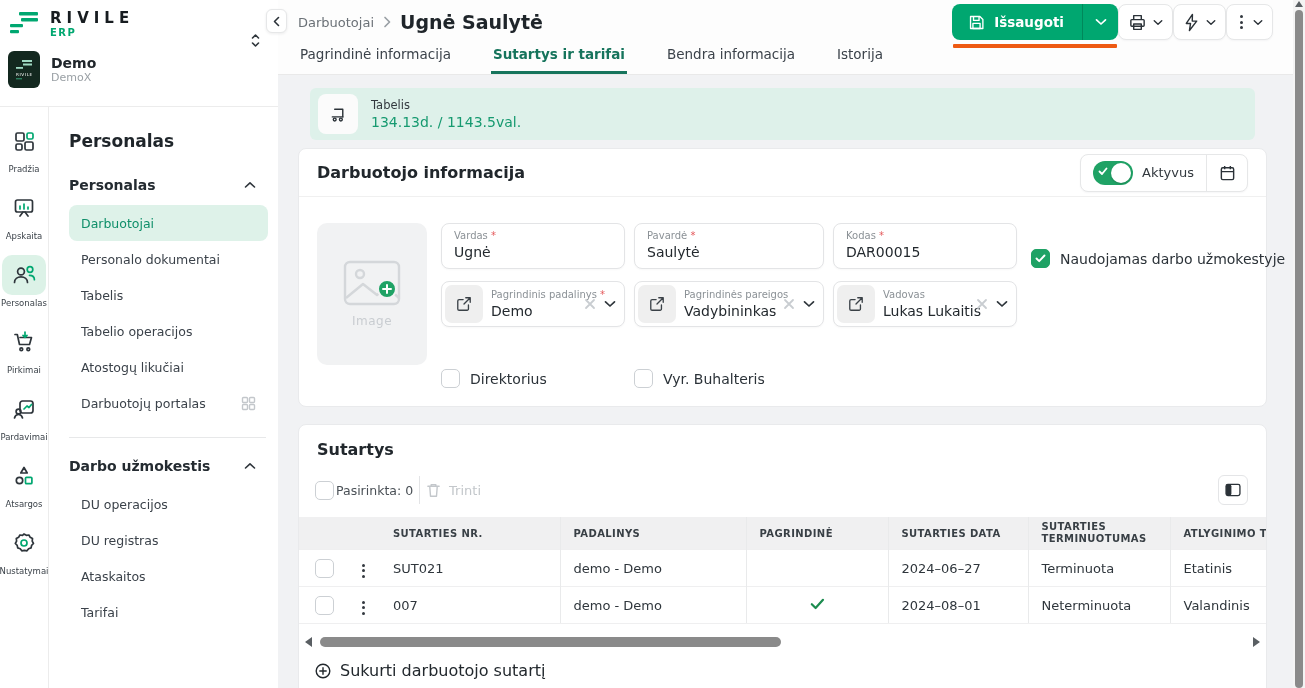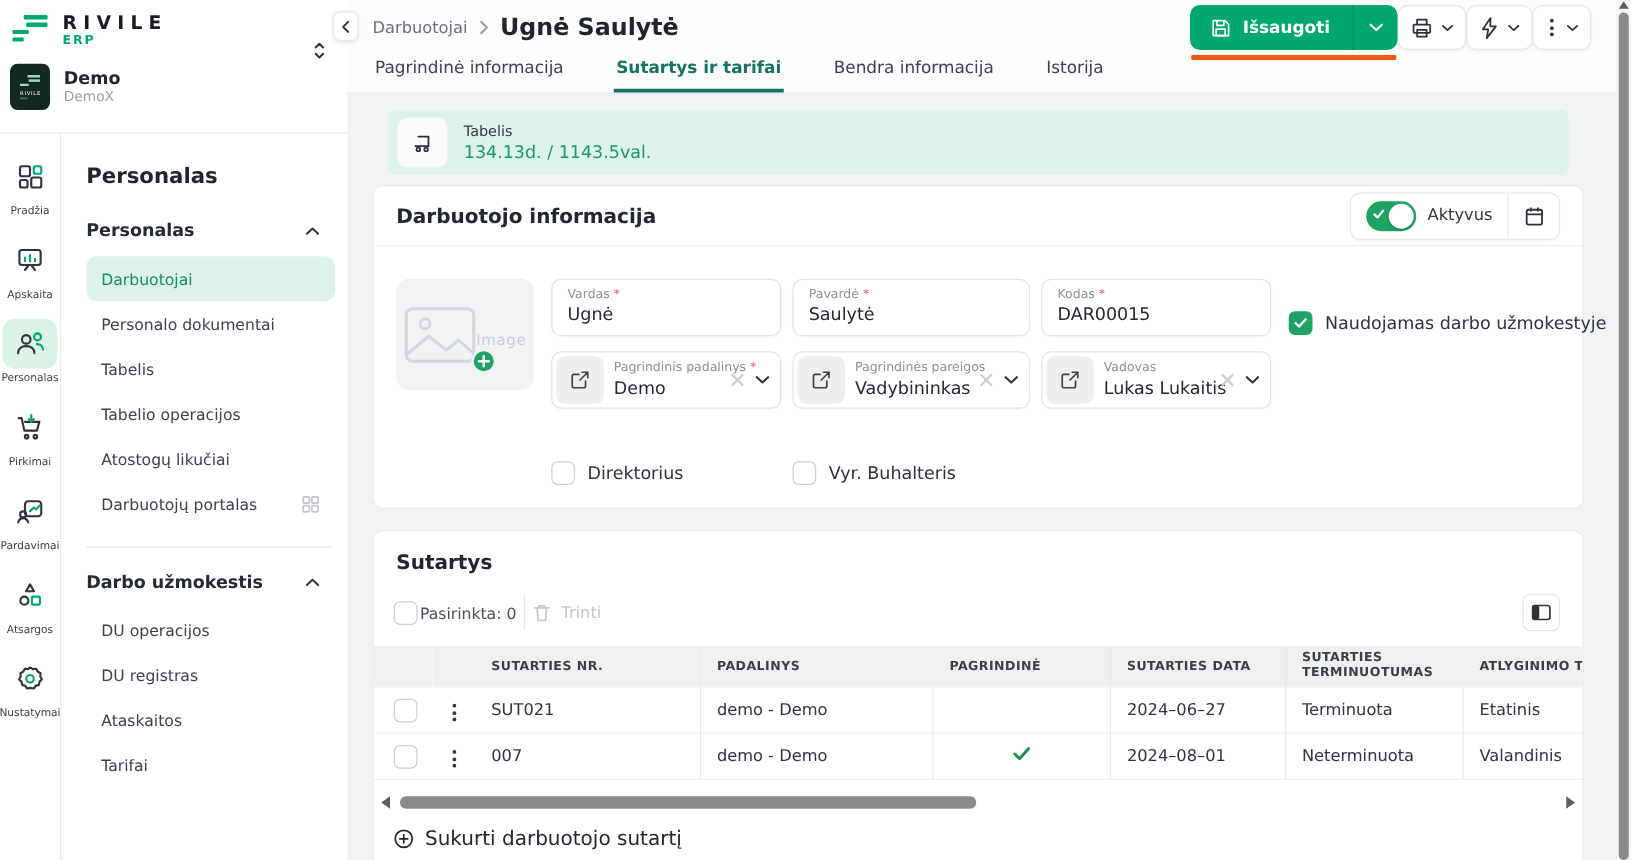--- a/index.html
+++ b/index.html
@@ -75,22 +75,22 @@
      background:#fff;height:38px;box-shadow:0 1px 2px rgba(20,30,40,.04);}
   .toggle-seg{display:flex;align-items:center;gap:9px;padding:0 12px;cursor:pointer;}
   .toggle{width:40px;height:24px;border-radius:12px;background:#1fa265;position:relative;}
   .toggle .knob{position:absolute;right:2px;top:2px;width:20px;height:20px;border-radius:50%;background:#fff;box-shadow:0 1px 2px rgba(0,0,0,.2);}
   .toggle .tick{position:absolute;left:5px;top:6px;color:#fff;}
   .toggle-lb{font-size:13px;color:#33393f;}
   .seg-div{width:1px;background:#e6e7e8;}
   .cal-seg{width:40px;display:grid;place-items:center;color:#2b3238;cursor:pointer;}
 
   .card1-body{padding:26px 18px 18px;display:flex;align-items:flex-start;}
-  .img-box{width:110px;height:89px;border-radius:10px;background:#f1f2f3;flex:none;display:flex;
-     flex-direction:row;align-items:center;justify-content:center;position:relative;cursor:pointer;}
+  .img-box{width:110px;height:142px;border-radius:10px;background:#f1f2f3;flex:none;display:flex;
+     flex-direction:column;align-items:center;justify-content:center;position:relative;cursor:pointer;}
   .img-lb{font-size:12px;color:#c9cdd1;margin-top:8px;letter-spacing:.5px;}
   .plus-badge{position:absolute;right:30px;top:56px;width:20px;height:20px;border-radius:50%;background:#1fa265;
      display:grid;place-items:center;color:#fff;border:2px solid #f1f2f3;}
   .form-grid{display:grid;grid-template-columns:184px 190px 184px;gap:12px 9px;margin-left:14px;align-content:start;}
   .field{height:46px;border:1px solid #e3e4e6;border-radius:8px;background:#fff;padding:6px 12px;
      box-shadow:0 1px 2px rgba(20,30,40,.03);cursor:text;overflow:hidden;}
   .lbl{font-size:10px;color:#8b9196;line-height:12px;white-space:nowrap;}
   .req .lbl::after{content:" *";color:#e4585a;}
   .val{font-size:14px;color:#23292e;line-height:18px;margin-top:1px;white-space:nowrap;}
   .select-field{height:46px;border:1px solid #e3e4e6;border-radius:8px;background:#fff;display:flex;align-items:center;

